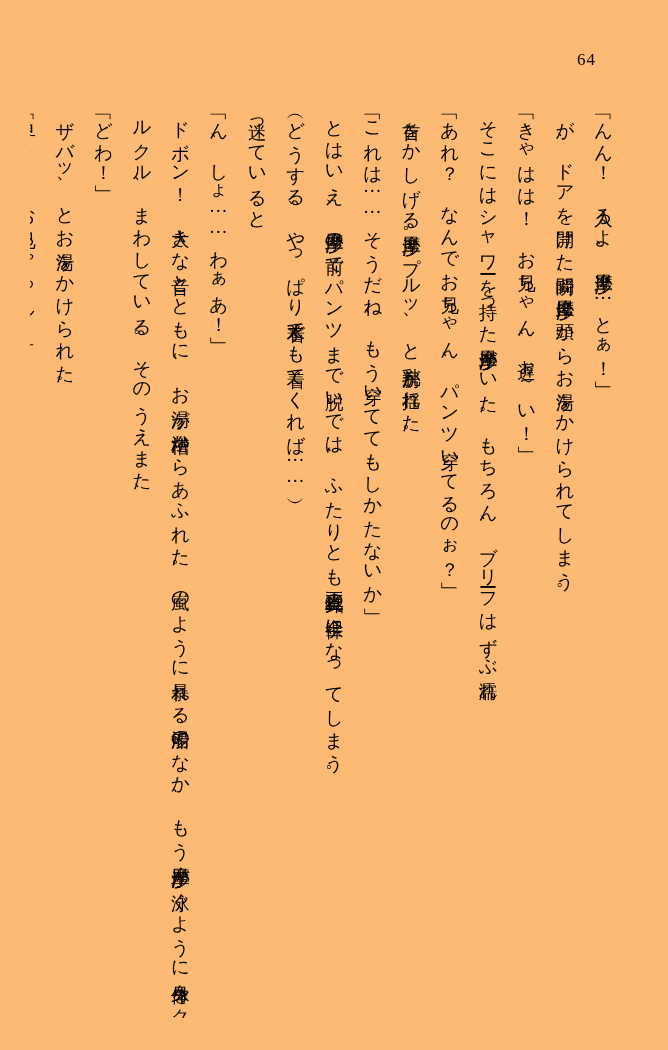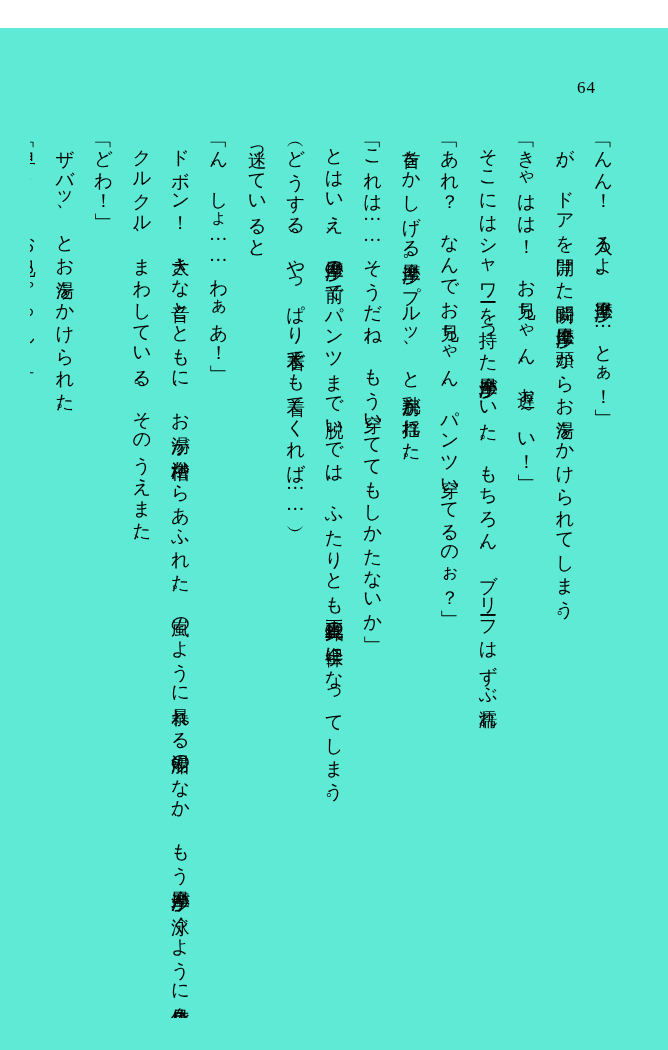--- a/index.html
+++ b/index.html
@@ -11,22 +11,21 @@
     width: 668px;
     height: 1050px;
     font-family: "Liberation Serif", "DejaVu Serif", serif;
     color: #000000;
     position: relative;
     overflow: hidden;
   }
   #page {
     position: absolute;
     inset: 0;
-    background: #5eead4;
-    margin-top: 28px;
+    background: #fdba74;
   }
   .page-number {
     position: absolute;
     top: 50px;
     right: 72px;
     font-size: 17px;
     letter-spacing: 1px;
     font-family: "Liberation Serif", "DejaVu Serif", serif;
   }
   .body-text {

